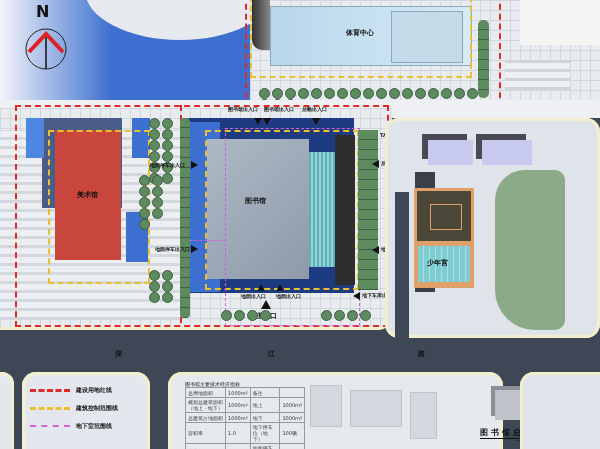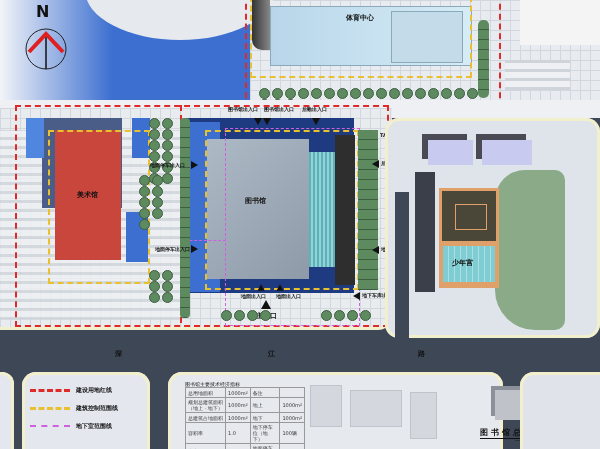--- a/index.html
+++ b/index.html
@@ -36,21 +36,21 @@
   <div class="abs label" style="left:12px;top:0;font-size:16px;">N</div>
   <svg class="abs" style="left:0;top:24px;" width="44" height="46" viewBox="0 0 44 46">
     <circle cx="22" cy="23" r="20" fill="none" stroke="#222" stroke-width="1"></circle>
     <line x1="22" y1="8" x2="22" y2="43" stroke="#111" stroke-width="1.5"></line>
     <polyline points="5,26 22,8 39,26" fill="none" stroke="#e02020" stroke-width="4"></polyline>
   </svg>
 </div>
 
 <div class="abs" style="left:270px;top:6px;width:200px;height:58px;background:linear-gradient(90deg,#b8d6ea,#d6ecf6);border:1px solid #8aaabb;">
   <div class="abs" style="left:120px;top:4px;width:70px;height:50px;background:#c4dbe9;border:1px solid #8aaabb;"></div>
-  <span class="abs label" style="left:75px;top:6px;">体育中心</span>
+  <span class="abs label" style="left:75px;top:21px;">体育中心</span>
 </div>
 <div class="abs" style="left:252px;top:0;width:18px;height:50px;background:linear-gradient(90deg,#333,#888);border-bottom-left-radius:10px;"></div>
 <div class="abs yellowline" style="left:250px;top:-4px;width:218px;height:78px;"></div>
 <div class="abs treerow" style="left:258px;top:88px;width:230px;">
   <span class="tree"></span>
     <span class="tree"></span>
     <span class="tree"></span>
     <span class="tree"></span>
     <span class="tree"></span>
     <span class="tree"></span>
@@ -179,21 +179,21 @@
     <span class="tree"></span>
     <span class="tree"></span>
 </div>
 
 <div class="abs" style="left:385px;top:118px;width:215px;height:220px;background:#dfe4ea;border-radius:14px;box-shadow:inset 0 0 0 3px #f2f0cc;"></div>
 <div class="abs" style="left:395px;top:192px;width:14px;height:146px;background:#3e4756;"></div>
 <div class="abs" style="left:428px;top:140px;width:45px;height:25px;background:#c8cbef;box-shadow:-6px -6px 0 #4a4a55;"></div>
 <div class="abs" style="left:482px;top:140px;width:50px;height:25px;background:#c8cbef;box-shadow:-6px -6px 0 #4a4a55;"></div>
 <div class="abs" style="left:495px;top:170px;width:70px;height:160px;background:#8aaa88;border-radius:30px 10px 10px 40px;"></div>
 <div class="abs" style="left:415px;top:172px;width:20px;height:120px;background:#3a3f4a;"></div>
-<div class="abs" style="left:439px;top:188px;width:60px;height:100px;background:#e0a06a;">
+<div class="abs" style="left:414px;top:188px;width:60px;height:100px;background:#e0a06a;">
   <div class="abs" style="left:3px;top:3px;width:54px;height:50px;background:#4a4638;"></div>
   <div class="abs" style="left:16px;top:16px;width:30px;height:24px;border:1px solid #e0a06a;"></div>
   <div class="abs" style="left:4px;top:58px;width:52px;height:36px;background:repeating-linear-gradient(90deg,#7fcdd2 0 5px,#a8e0e4 5px 6px);"></div>
   <span class="abs label" style="left:13px;top:70px;">少年宫</span>
 </div>
 
 <div class="abs label" style="left:115px;top:349px;color:#111;">深</div>
 <div class="abs label" style="left:268px;top:349px;color:#111;">江</div>
 <div class="abs label" style="left:418px;top:349px;color:#111;">路</div>
 

